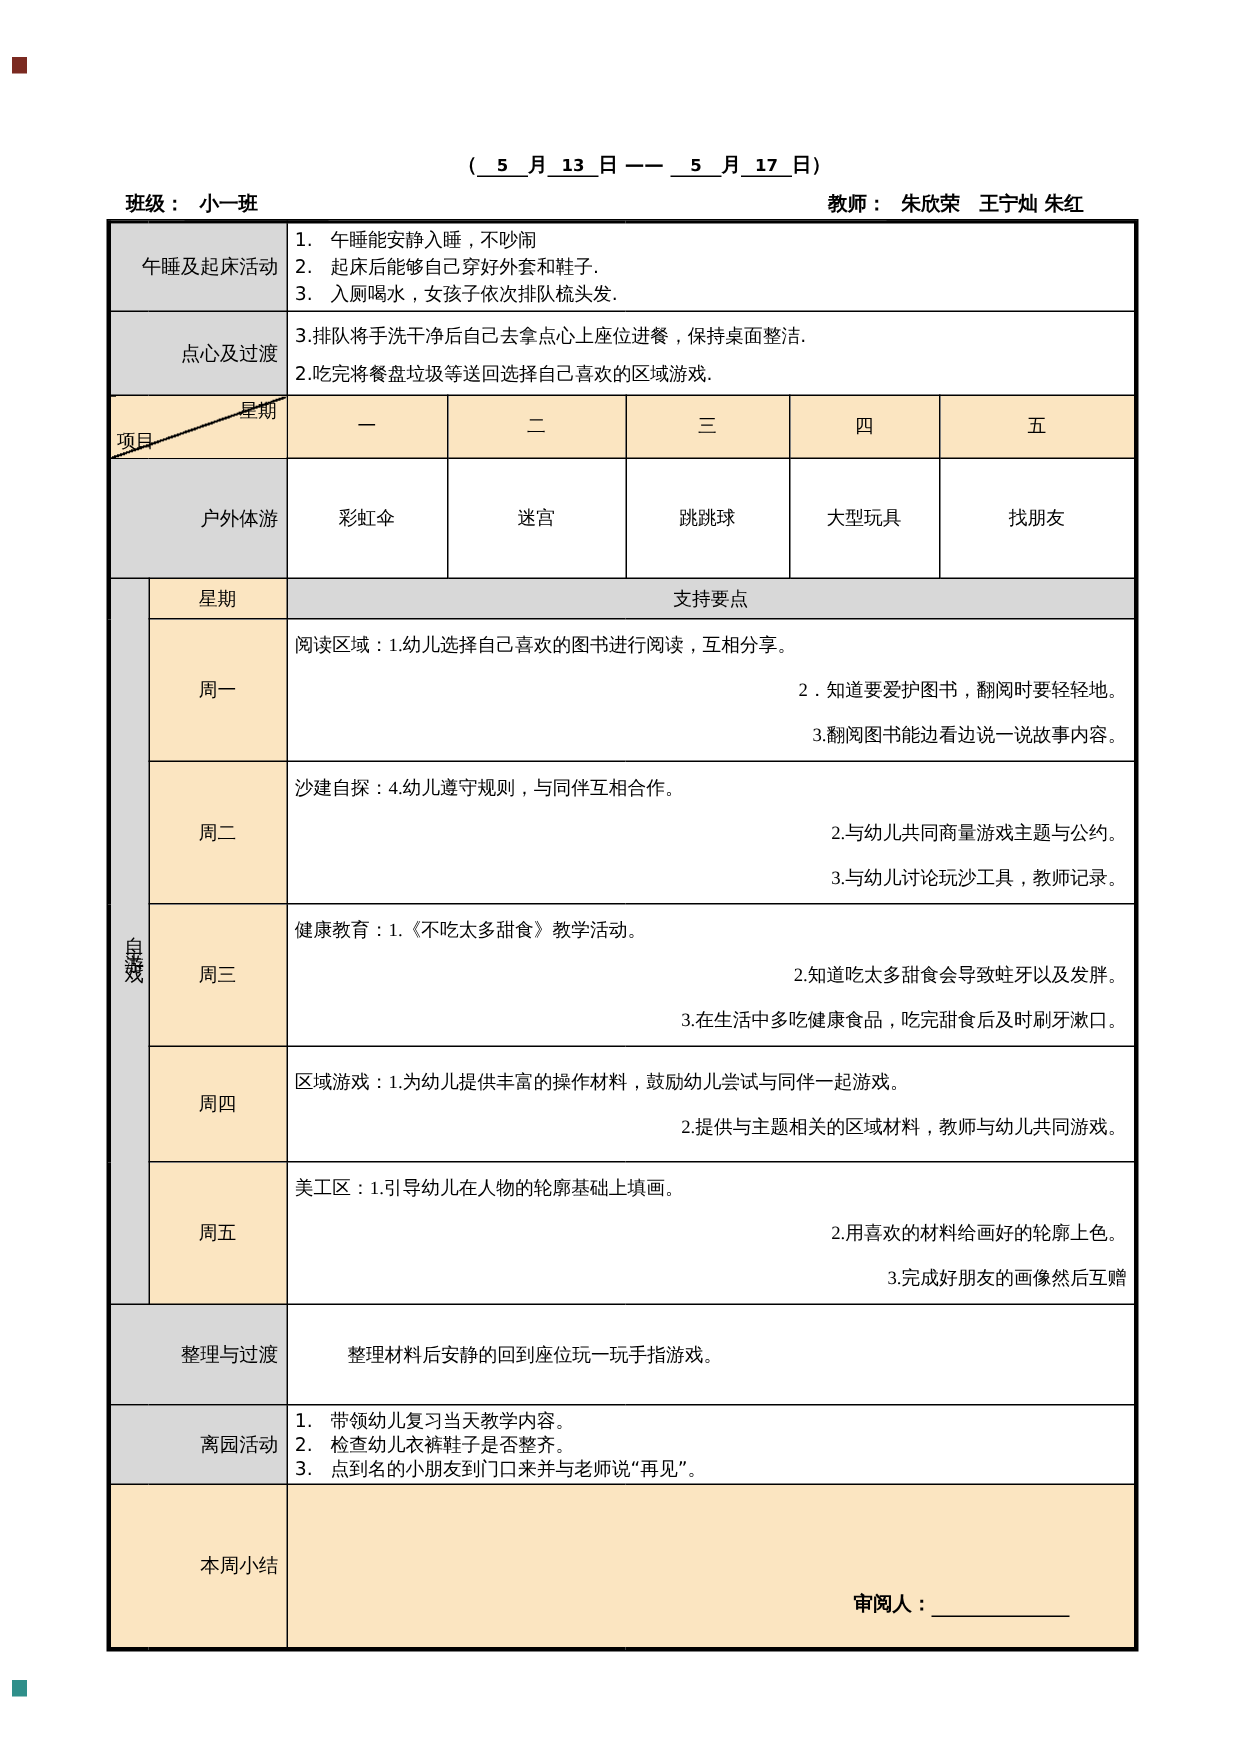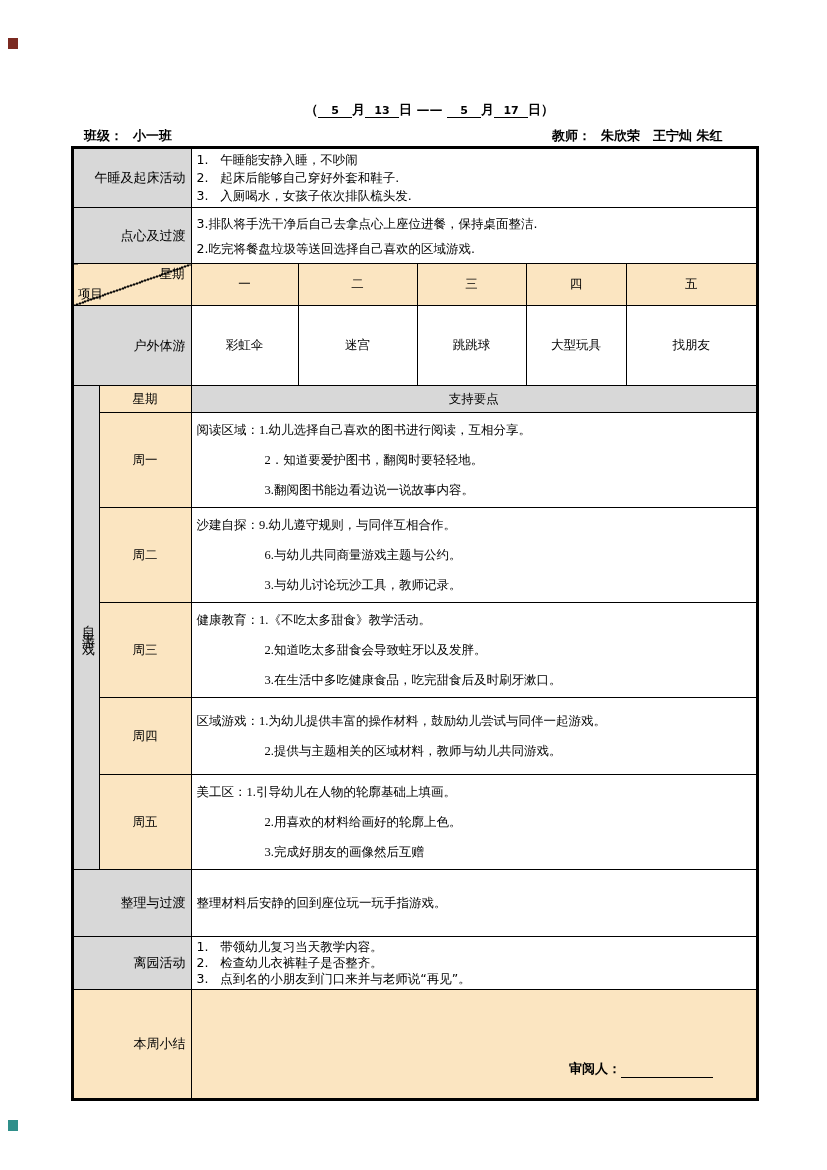--- a/index.html
+++ b/index.html
@@ -50,23 +50,23 @@
   }
   table.plan{border:2px solid #000;outline:1px solid #000;}
   .gray{background:#d8d8d8;}
   .cream{background:#fbe5c1;}
   .lbl{text-align:right;font-size:13px;}
   .center{text-align:center;}
   .content{padding-left:8px;}
   .content .line{white-space:pre-wrap;line-height:18px;}
   .snack .line{line-height:25px;}
   .leave .line{line-height:16px;}
-  .tidy .line{line-height:18px;}
+  .tidy .line{line-height:18px;margin-left:35px;}
   .play-content .line{line-height:30px;white-space:pre-wrap;font-family:Liberation Serif, serif;}
-  .play-content .line.cont{padding-left:68px;}
+  .play-content .line.cont{padding-left:68px;text-align:right;}
   
   .diag{
     position:relative;padding:0;
     background-image:linear-gradient(to bottom right,
       transparent calc(50% - 0.8px), #000 calc(50% - 0.8px),
       #000 calc(50% + 0.8px), transparent calc(50% + 0.8px));
   }
   .diag .corner-week{position:absolute;top:2px;right:6px;font-size:12.5px;}
   .diag .corner-item{position:absolute;bottom:2px;left:4px;font-size:12.5px;}
   .vertical-lbl{
@@ -172,22 +172,22 @@
       <td colspan="5" class="content play-content">
         <div class="line">阅读区域：1.幼儿选择自己喜欢的图书进行阅读，互相分享。</div>
         <div class="line cont">2．知道要爱护图书，翻阅时要轻轻地。</div>
         <div class="line cont">3.翻阅图书能边看边说一说故事内容。</div>
       </td>
     </tr>
 
     <tr style="height:91px">
       <td class="center cream">周二</td>
       <td colspan="5" class="content play-content">
-        <div class="line">沙建自探：9.幼儿遵守规则，与同伴互相合作。</div>
-        <div class="line cont">6.与幼儿共同商量游戏主题与公约。</div>
+        <div class="line">沙建自探：4.幼儿遵守规则，与同伴互相合作。</div>
+        <div class="line cont">2.与幼儿共同商量游戏主题与公约。</div>
         <div class="line cont">3.与幼儿讨论玩沙工具，教师记录。</div>
       </td>
     </tr>
 
     <tr style="height:94px">
       <td class="center cream">周三</td>
       <td colspan="5" class="content play-content">
         <div class="line">健康教育：1.《不吃太多甜食》教学活动。</div>
         <div class="line cont">2.知道吃太多甜食会导致蛀牙以及发胖。</div>
         <div class="line cont">3.在生活中多吃健康食品，吃完甜食后及时刷牙漱口。</div>

